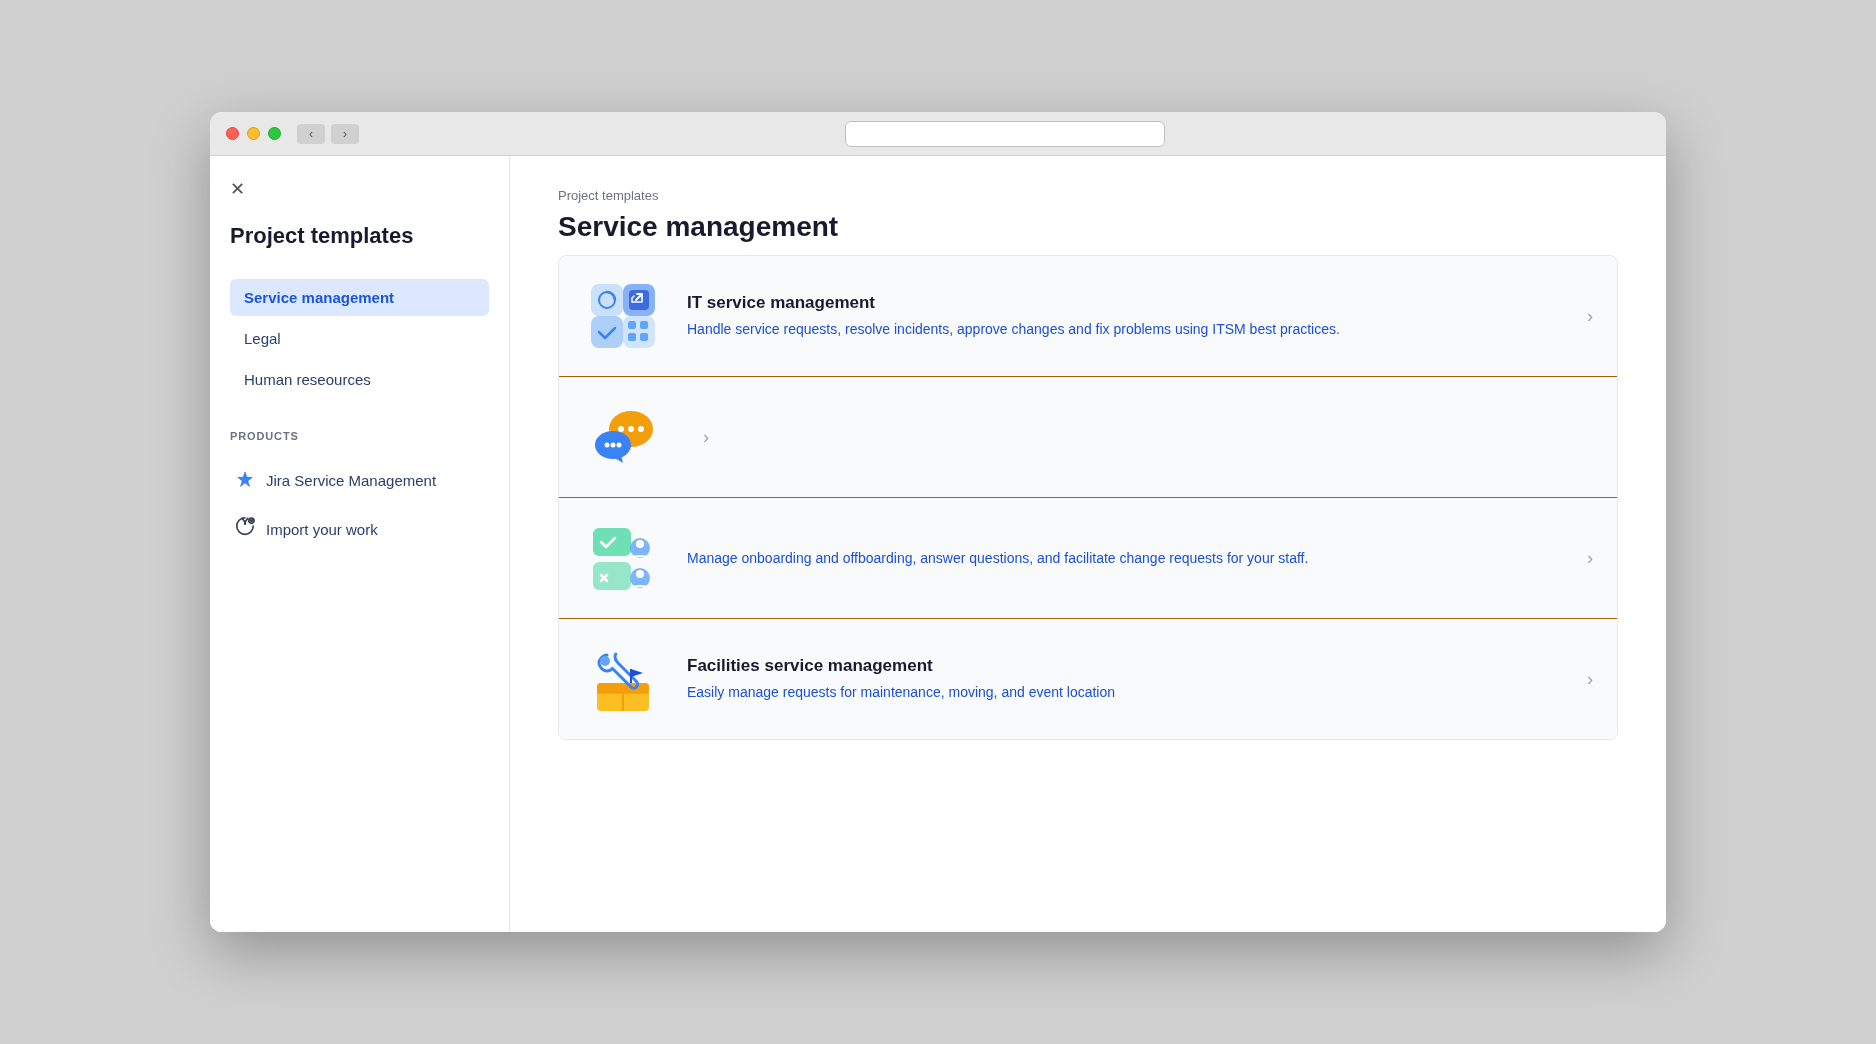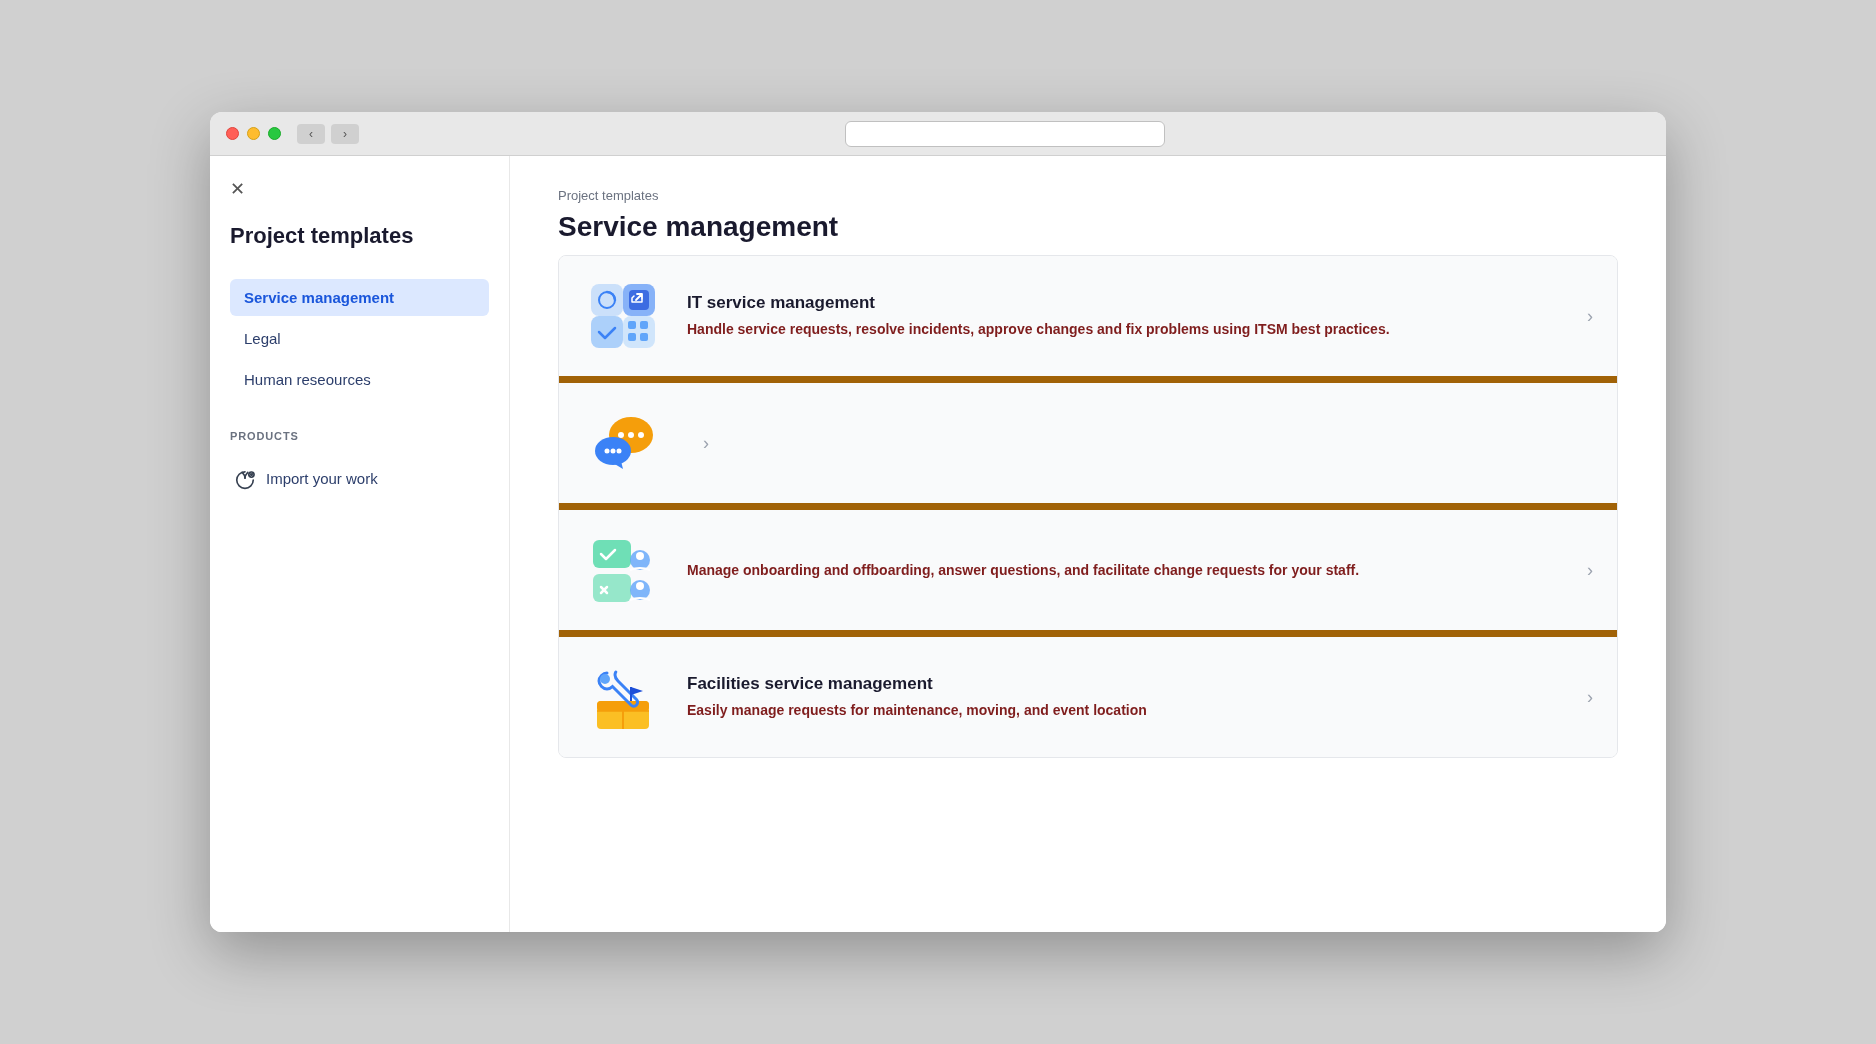--- a/index.html
+++ b/index.html
@@ -166,21 +166,21 @@
     }
 
     .sidebar-product-icon {
       width: 22px;
       height: 22px;
       flex-shrink: 0;
     }
 
     .sidebar-import-item {
       display: flex;
-      align-items: flex-start;
+      align-items: flex-end;
       gap: 10px;
       padding: 8px 4px;
       cursor: pointer;
       font-size: 15px;
       color: #2c3e6b;
       font-weight: 500;
       margin-top: 8px;
     }
 
     .sidebar-import-icon {
@@ -226,21 +226,21 @@
       border: 1px solid #e5e7eb;
       border-radius: 8px;
       overflow: hidden;
     }
 
     .template-card {
       display: flex;
       align-items: center;
       padding: 20px 24px;
       background: #f9fafb;
-      border-bottom: 7px solid #a16207;
+      border-bottom: 1px solid #a16207;
       cursor: pointer;
       transition: background 0.15s;
     }
 
     .template-card:last-child {
       border-bottom: none;
     }
 
     .template-icon {
       width: 80px;
@@ -258,24 +258,23 @@
 
     .template-name {
       font-size: 17px;
       font-weight: 600;
       color: #1a1a2e;
       margin-bottom: 6px;
     }
 
     .template-desc {
       font-size: 14px;
-      color: #7f1d1d;
+      color: #1d4ed8;
       line-height: 1.5;
       max-width: 720px;
-      font-weight: bold;
     }
 
     .template-chevron {
       color: #9ca3af;
       font-size: 18px;
       flex-shrink: 0;
       margin-left: 16px;
     }
   </style>
 </head>
@@ -305,20 +304,26 @@
       <div class="sidebar-title">Project templates</div>
 
       <nav class="sidebar-nav">
         <div class="sidebar-nav-item active">Service management</div>
         <div class="sidebar-nav-item">Legal</div>
         <div class="sidebar-nav-item">Human reseources</div>
       </nav>
 
       <div class="sidebar-section-label">PRODUCTS</div>
 
+      <div class="sidebar-product-item">
+        <svg class="sidebar-product-icon" viewBox="0 0 24 24" fill="none">
+          <polygon points="12,2 14,8 20,8 15,12 17,18 12,14 7,18 9,12 4,8 10,8" fill="#3b82f6" stroke="#1d4ed8" stroke-width="0.5"></polygon>
+        </svg>
+        <span>Jira Service Management</span>
+      </div>
 
       <div class="sidebar-import-item">
         <svg class="sidebar-import-icon" viewBox="0 0 24 24" fill="none" stroke="#374151" stroke-width="1.8" stroke-linecap="round" stroke-linejoin="round">
           <path d="M12 2a9 9 0 0 0-9 9c0 4.97 4.03 9 9 9s9-4.03 9-9"></path>
           <path d="M15 2.5C13.5 4 12 6.5 12 9"></path>
           <path d="M9 2.5C10.5 4 12 6.5 12 9"></path>
           <circle cx="19" cy="5" r="3" fill="#374151" stroke="none"></circle>
           <path d="M19 3.5v3M17.5 5h3" stroke="white" stroke-width="1.5" stroke-linecap="round"></path>
           <circle cx="19" cy="5" r="3" fill="none" stroke="#374151" stroke-width="1.5"></circle>
           <line x1="17.9" y1="5" x2="20.1" y2="5" stroke="#374151" stroke-width="1.5" stroke-linecap="round"></line>

